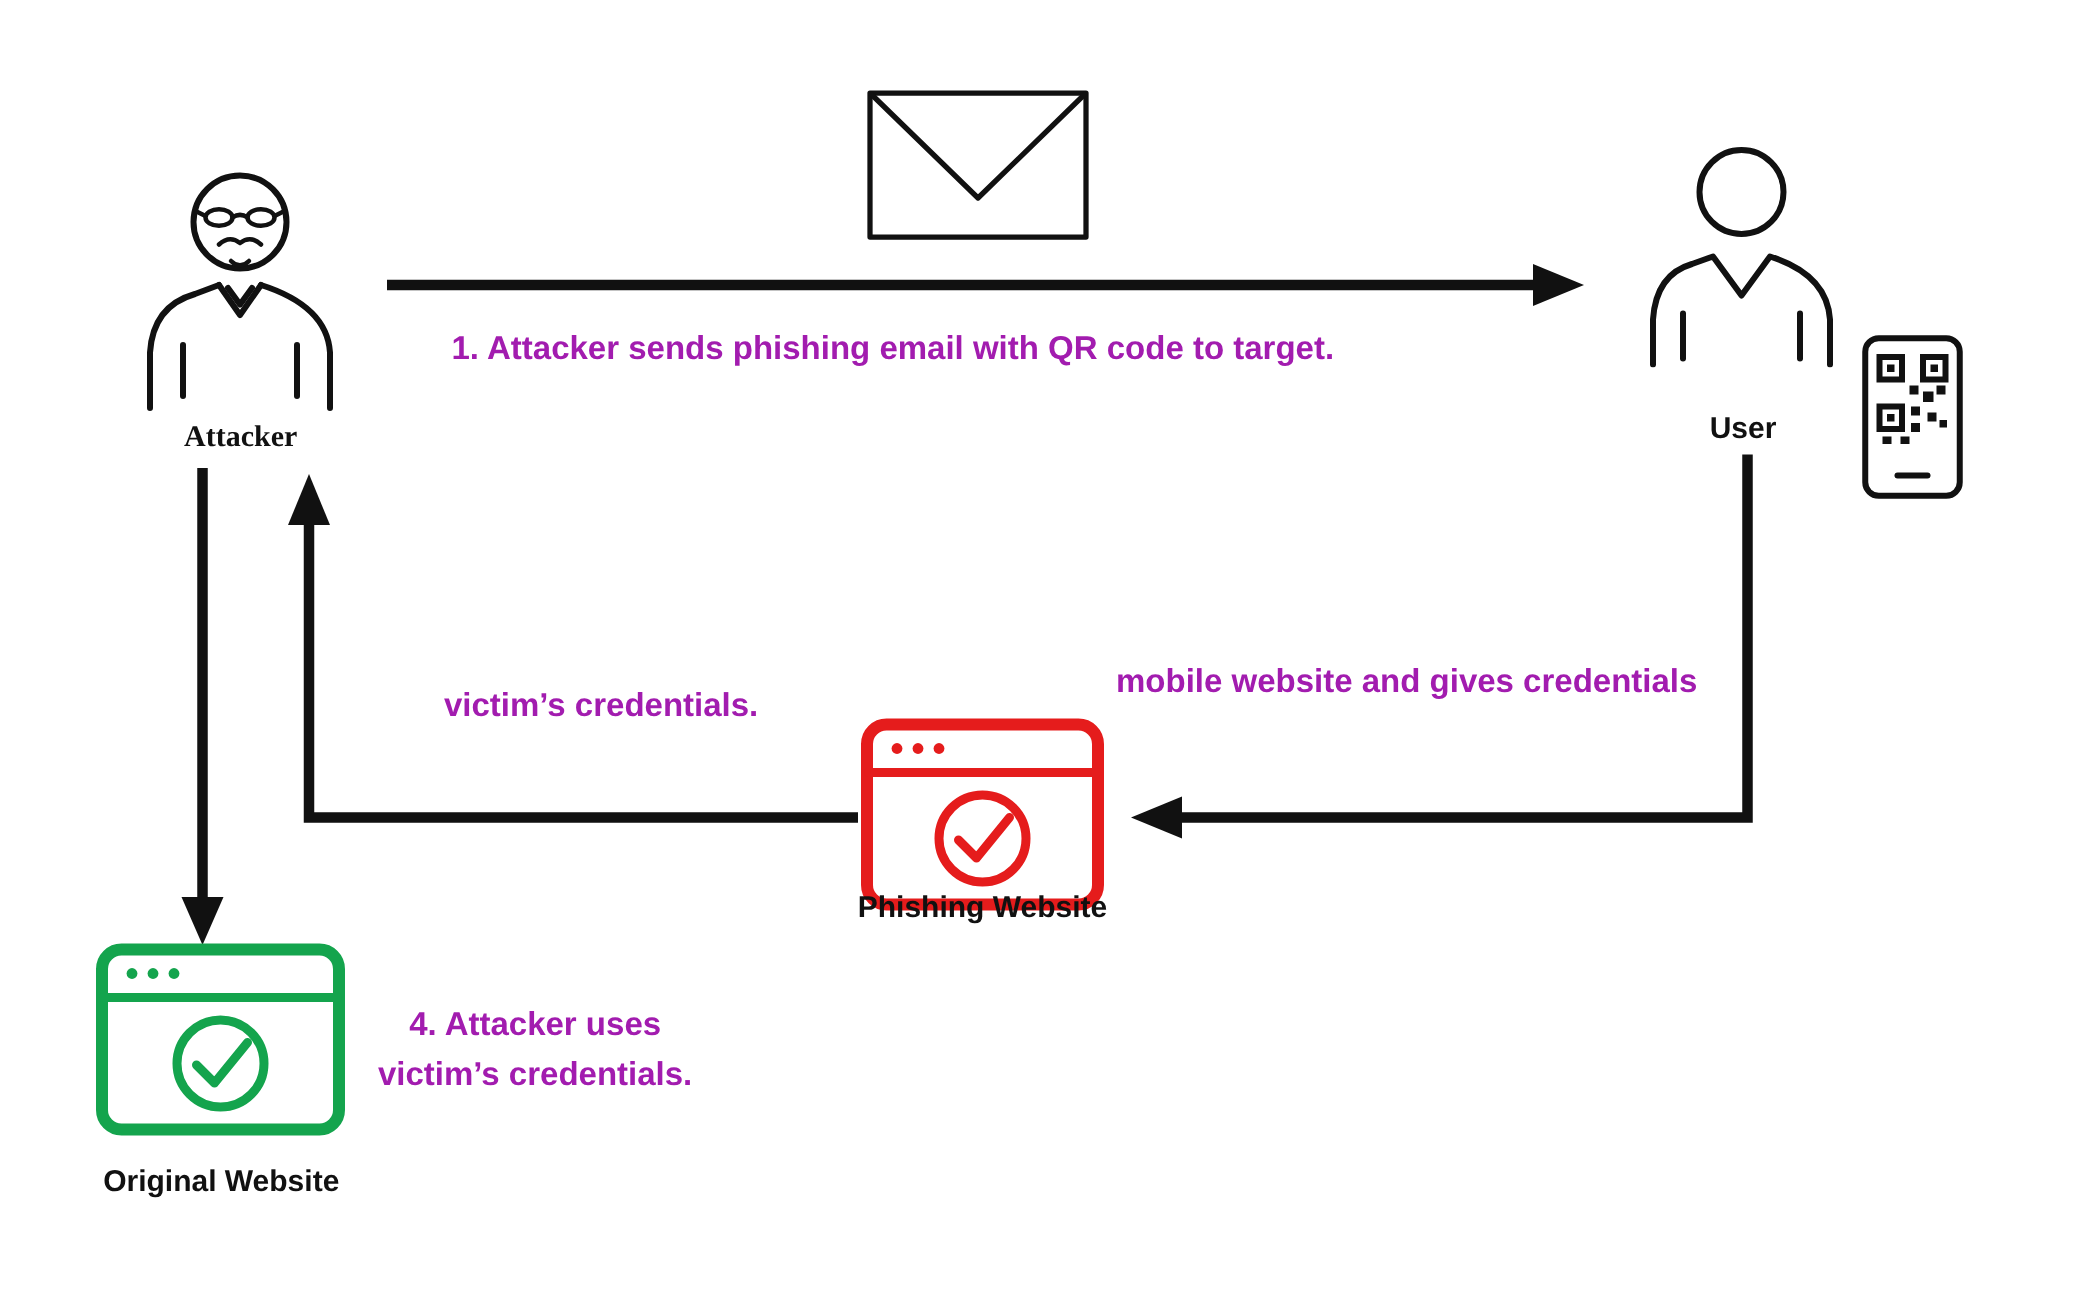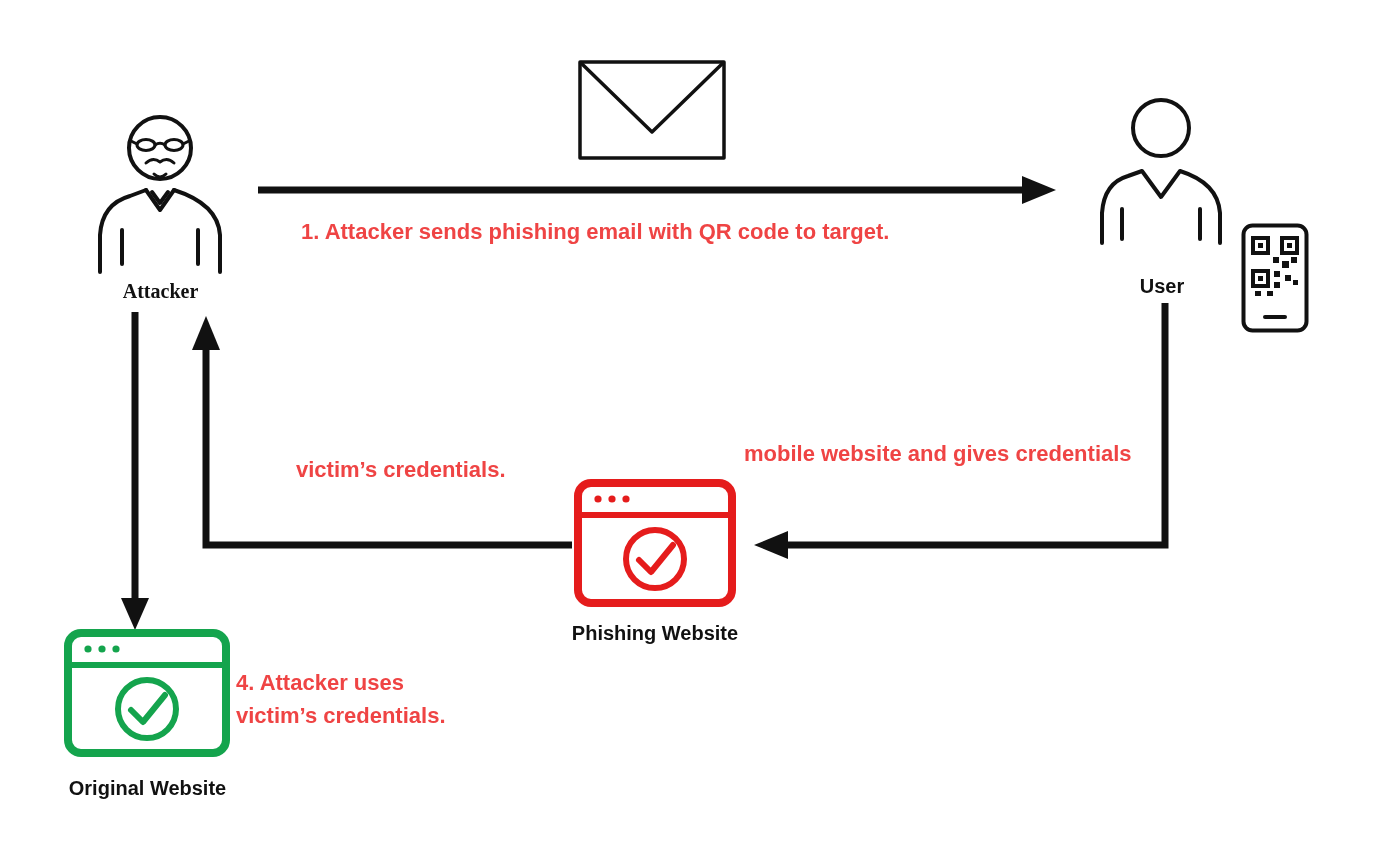--- a/index.html
+++ b/index.html
@@ -19,21 +19,21 @@
     font-weight: 700;
     font-size: 20px;
     color: #111111;
     text-align: center;
     white-space: nowrap;
   }
   .step {
     position: absolute;
     font-weight: 700;
     font-size: 22px;
-    color: #ef4444;
+    color: #a21caf;
     line-height: 33px;
     white-space: nowrap;
   }
   .step .indent { padding-left: 10px; }
   svg { display: block; }
 </style>
 </head>
 <body>
 
 <div class="canvas">
@@ -127,21 +127,21 @@
     <rect x="5" y="5" width="154" height="120" rx="13" stroke-width="8"></rect>
     <line x1="6" y1="37" x2="158" y2="37" stroke-width="6"></line>
     <g fill="#e51c1c" stroke="none">
       <circle cx="25" cy="21" r="3.6"></circle>
       <circle cx="39" cy="21" r="3.6"></circle>
       <circle cx="53" cy="21" r="3.6"></circle>
     </g>
     <circle cx="82" cy="81" r="29" stroke-width="6"></circle>
     <path d="M66 82 L78 94 L100 67" stroke-width="6"></path>
   </svg>
-  <div class="label" style="left:560px; top:622px; width:190px;">Phishing Website</div>
+  <div class="label" style="left:560px; top:594px; width:190px;">Phishing Website</div>
 
   <svg class="abs" style="left:63px; top:628px;" width="168" height="130" viewBox="0 0 168 130" fill="none" stroke="#14a44d" stroke-linecap="round" stroke-linejoin="round">
     <rect x="5" y="5" width="158" height="120" rx="13" stroke-width="8"></rect>
     <line x1="6" y1="37" x2="162" y2="37" stroke-width="6"></line>
     <g fill="#14a44d" stroke="none">
       <circle cx="25" cy="21" r="3.6"></circle>
       <circle cx="39" cy="21" r="3.6"></circle>
       <circle cx="53" cy="21" r="3.6"></circle>
     </g>
     <circle cx="84" cy="81" r="29" stroke-width="6"></circle>
@@ -154,18 +154,18 @@
   </div>
 
   <div class="step" style="left:744px; top:437px;">
     <div>mobile website and gives credentials</div>
   </div>
 
   <div class="step" style="left:286px; top:453px;">
     <div class="indent">victim’s credentials.</div>
   </div>
 
-  <div class="step" style="left:236px; top:666px;">
+  <div class="step" style="left:252px; top:666px;text-align:center;">
     <div>4. Attacker uses</div>
     <div>victim’s credentials.</div>
   </div>
 
 </div>
 
 </body></html>

